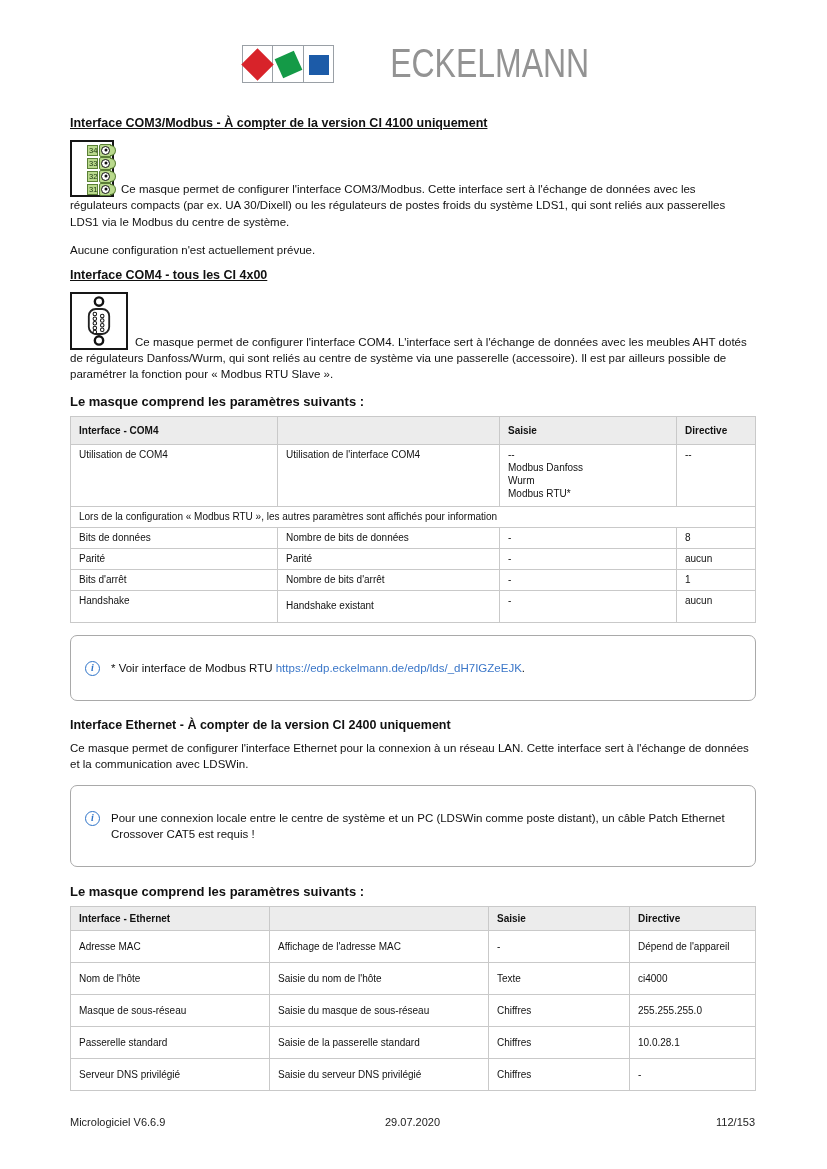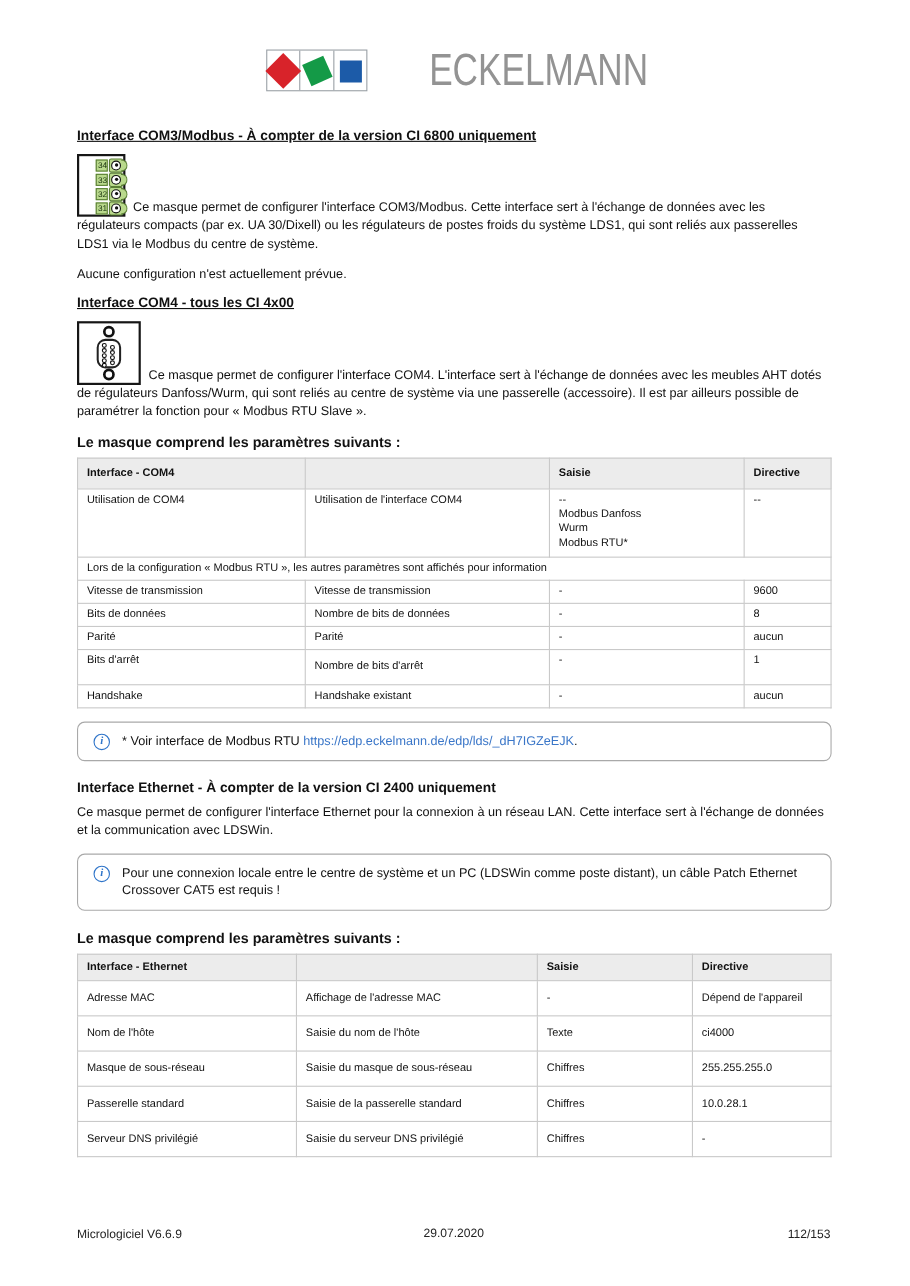--- a/index.html
+++ b/index.html
@@ -84,21 +84,21 @@
   #table-eth th:nth-child(1){width:182px;}
   #table-eth th:nth-child(2){width:202px;}
   #table-eth th:nth-child(3){width:124px;}
   #table-eth th{padding:6px 8px;}
   #table-eth td{padding:9px 8px;vertical-align:middle;}
   td.span-cell{padding:4px 8px;}
 
   
   .info-box{
     margin-top:12px;border:1.5px solid #a9a9a9;border-radius:7px;background:#fff;
-    padding:9px 14px;display:flex;gap:11px;align-items:flex-start;
+    padding:24px 14px;display:flex;gap:11px;align-items:flex-start;
   }
   .info-icon{
     flex:0 0 auto;width:13px;height:13px;margin-top:1px;
     border:1.5px solid #2e74c9;border-radius:50%;color:#2e74c9;
     display:inline-flex;align-items:center;justify-content:center;
     font-family:"Liberation Serif",serif;font-style:italic;font-weight:bold;font-size:10px;line-height:1;
   }
   .info-icon::after{content:"i";}
   .info-text{font-size:11.5px;line-height:16px;}
   .info-text a{color:#3a76c8;text-decoration:none;}
@@ -124,21 +124,21 @@
         <div class="logo-cell">
             <div class="shape shape-green"></div>
           </div>
         <div class="logo-cell">
             <div class="shape shape-blue"></div>
           </div>
       </div>
       <div class="wordmark">ECKELMANN</div>
     </div>
 
-    <h2 class="h-underline h1">Interface COM3/Modbus - À compter de la version CI 6800 uniquement</h2>
+    <h2 class="h-underline h1">Interface COM3/Modbus - À compter de la version CI 4100 uniquement</h2>
     <p class="body-text icon-para">
       <span class="com3-icon"><span class="pin-row">
             <span class="pin-num">34</span>
             <span class="pin-conn">
               <span class="pin-dot"></span>
             </span>
           </span><span class="pin-row">
             <span class="pin-num">33</span>
             <span class="pin-conn">
               <span class="pin-dot"></span>
@@ -194,26 +194,20 @@
             <td>--
 Modbus Danfoss
 Wurm
 Modbus RTU*</td>
             <td>--</td>
           </tr>
           <tr>
             <td colspan="4" class="span-cell">Lors de la configuration « Modbus RTU », les autres paramètres sont affichés pour information</td>
           </tr>
           <tr>
-            <td>Vitesse de transmission</td>
-            <td>Vitesse de transmission</td>
-            <td>-</td>
-            <td>9600</td>
-          </tr>
-          <tr>
             <td>Bits de données</td>
             <td>Nombre de bits de données</td>
             <td>-</td>
             <td>8</td>
           </tr>
           <tr>
             <td>Parité</td>
             <td>Parité</td>
             <td>-</td>
             <td>aucun</td>

